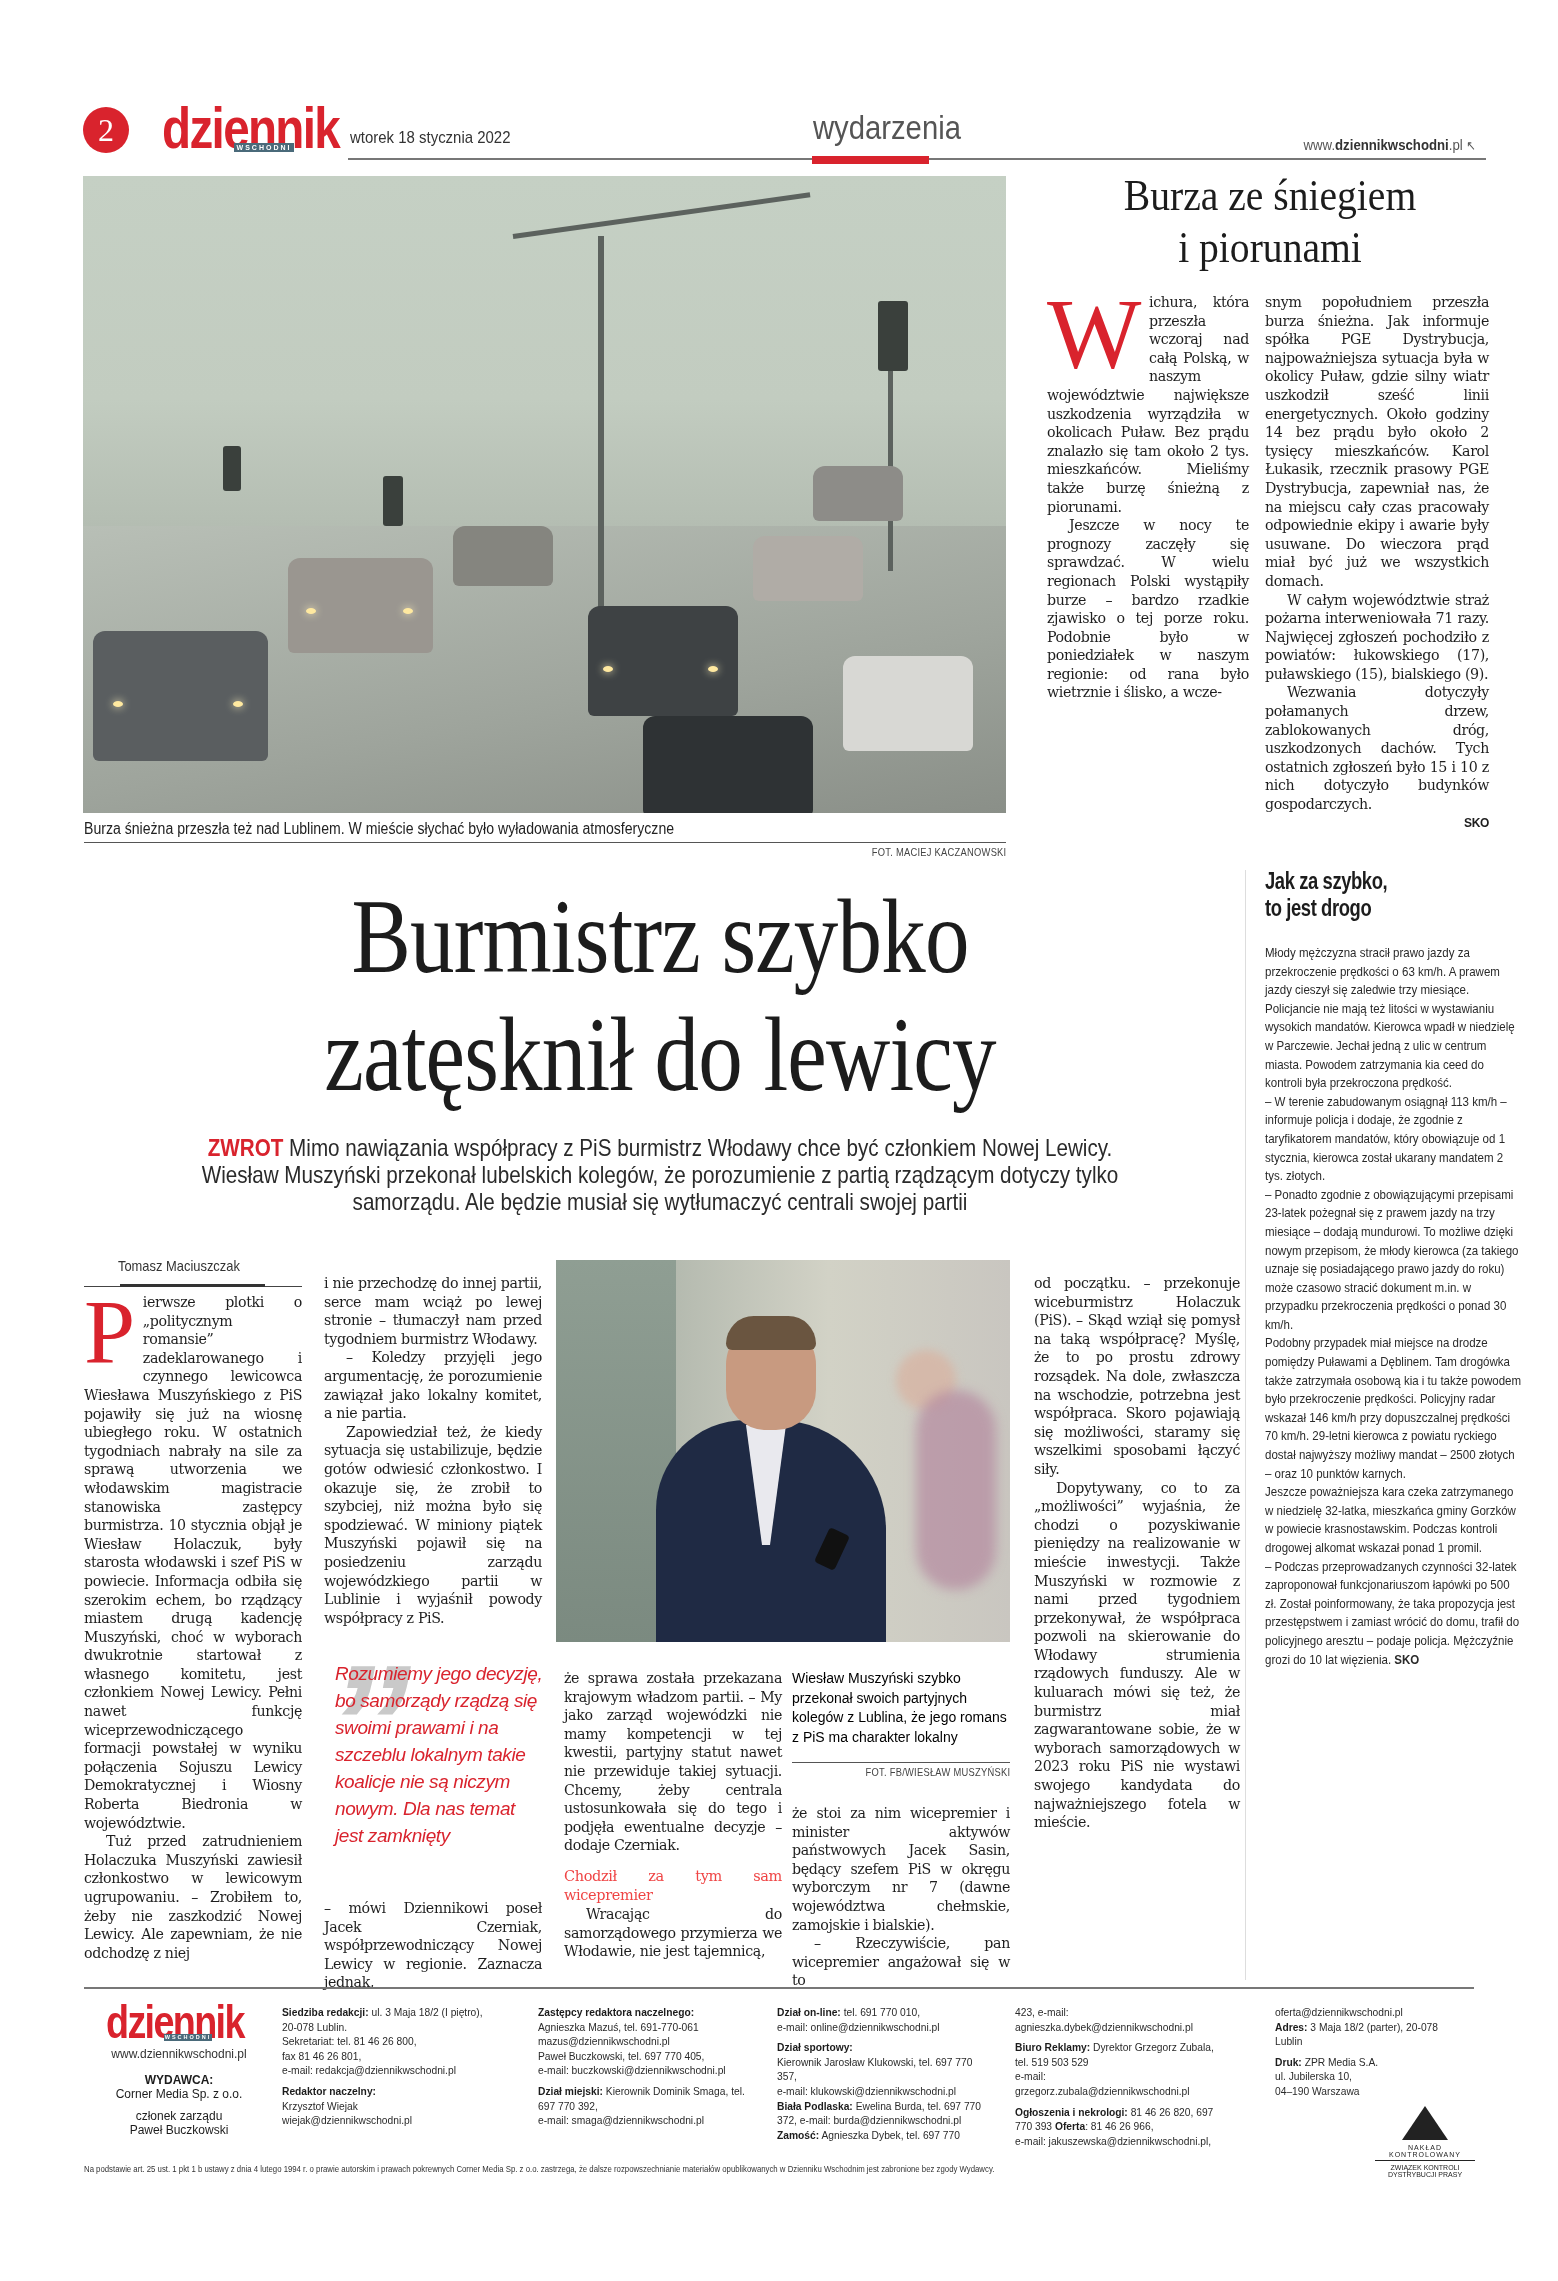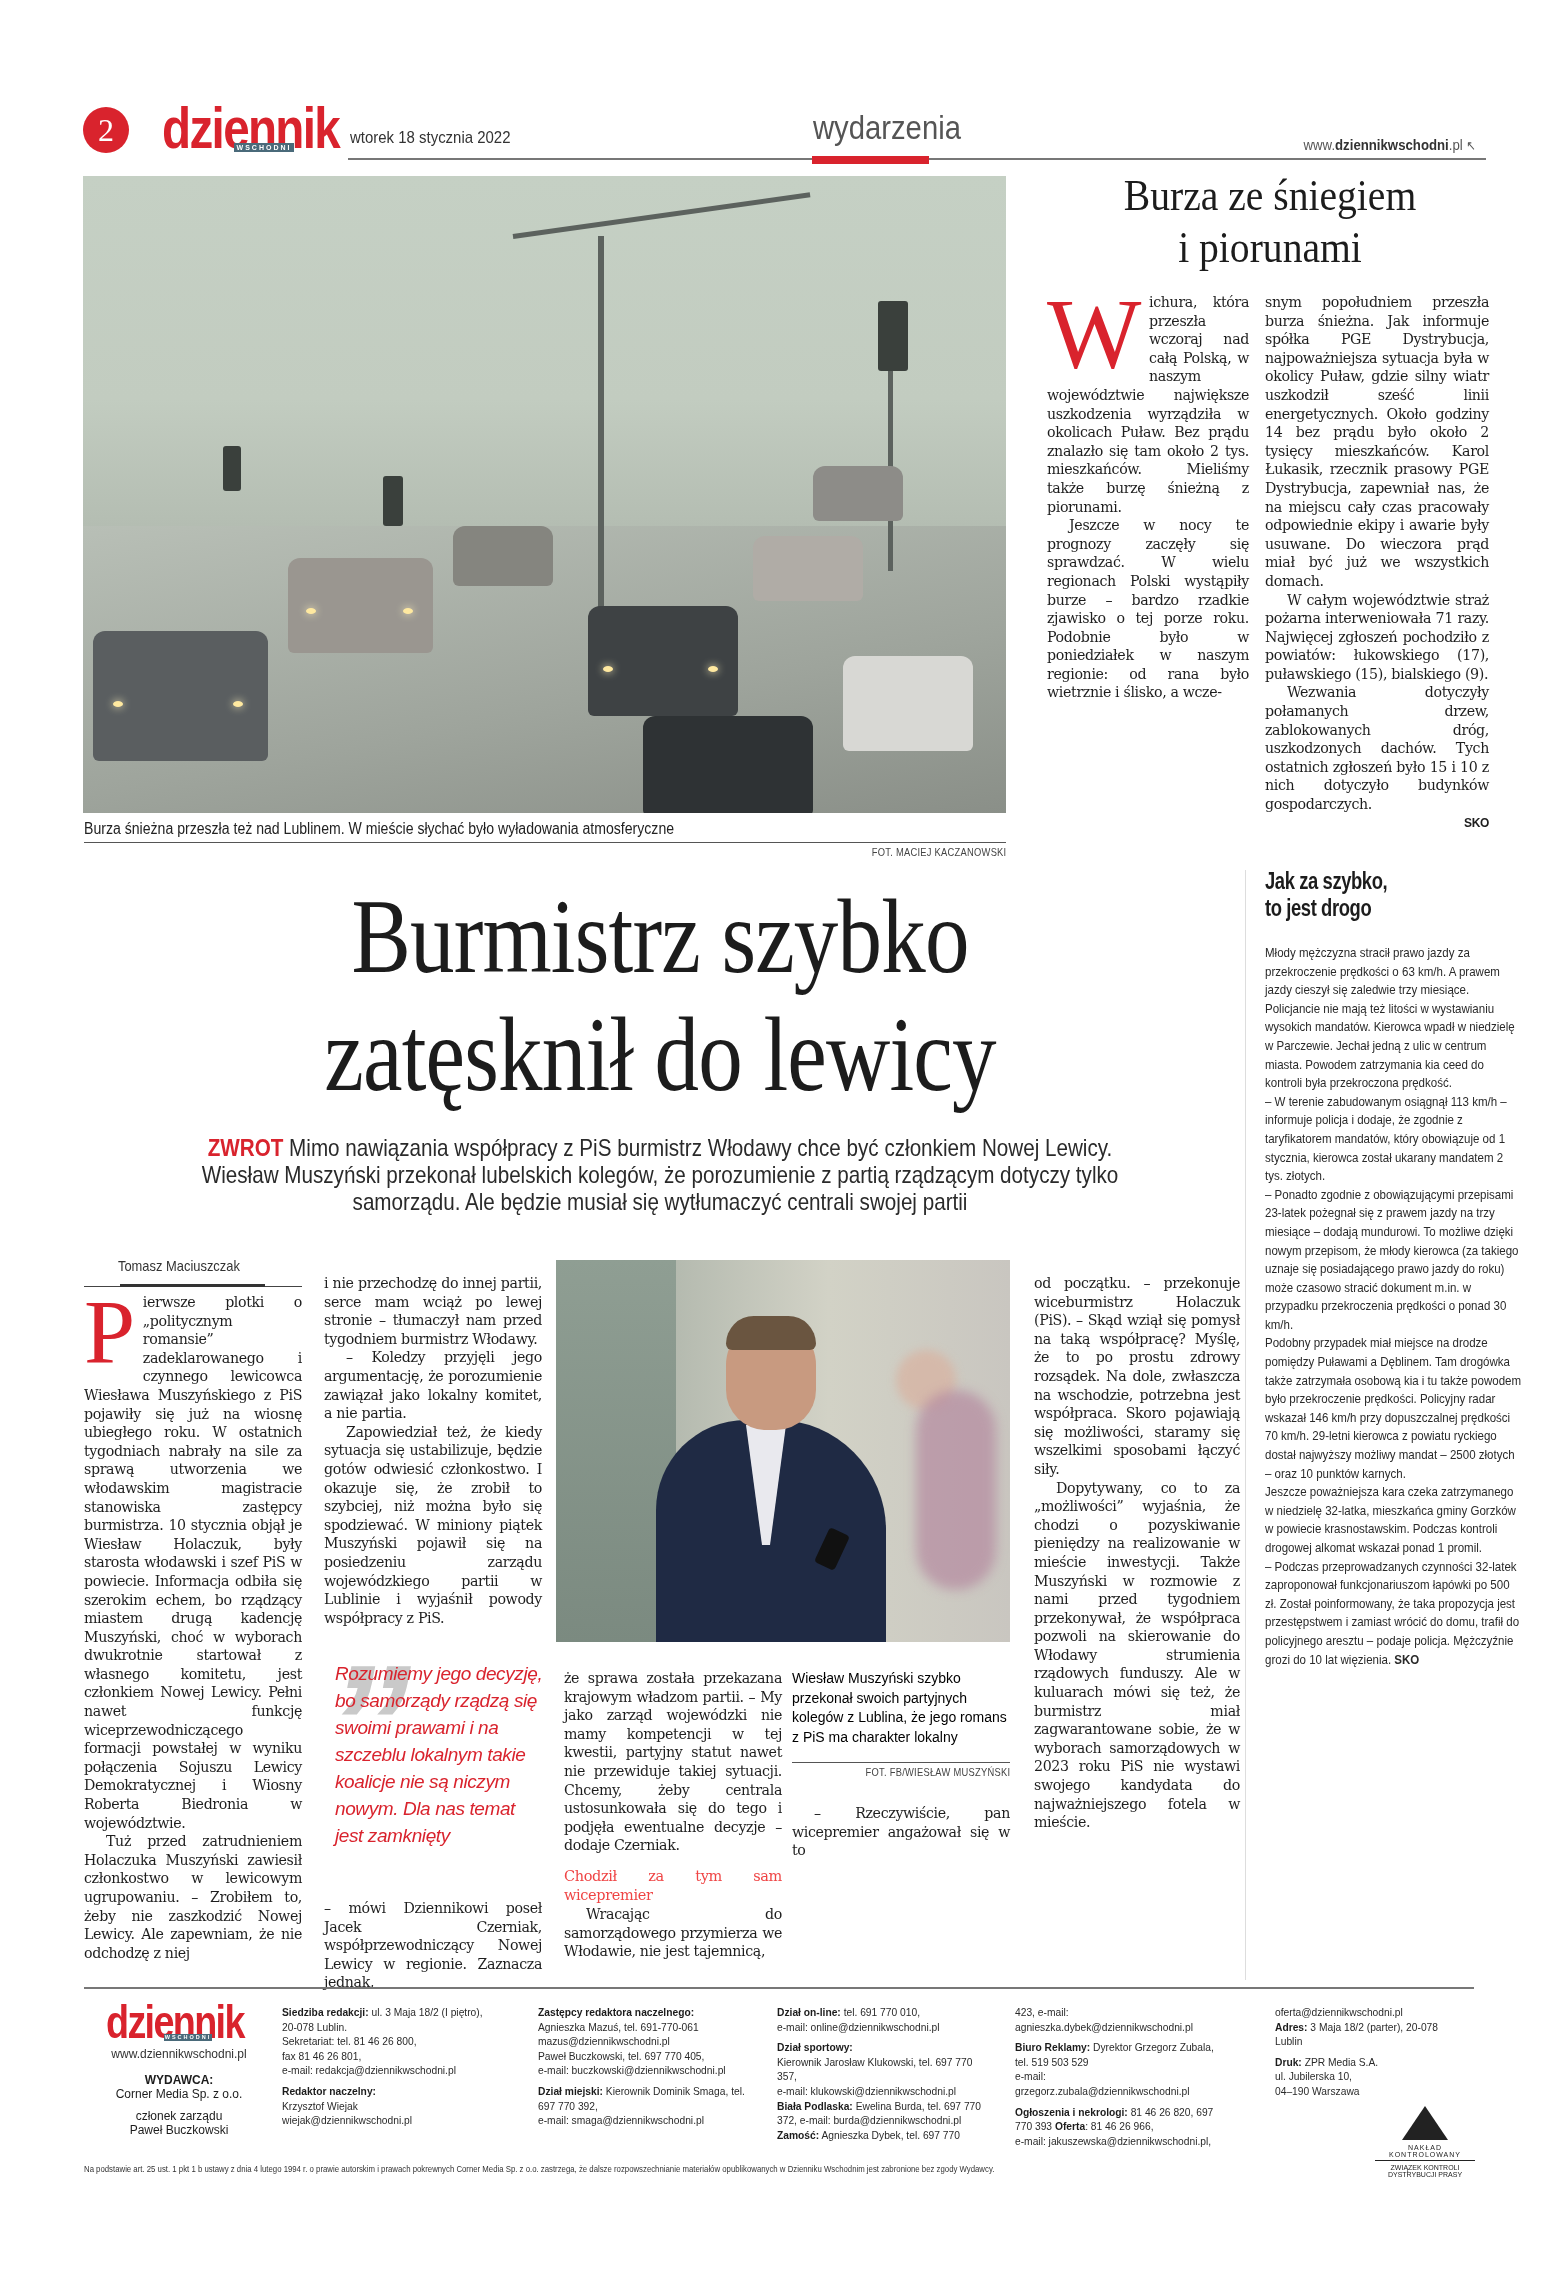--- a/index.html
+++ b/index.html
@@ -205,20 +205,21 @@
   <p class="noindent">że sprawa została przekazana krajowym władzom partii. – My jako zarząd wojewódzki nie mamy kompetencji w tej kwestii, partyjny statut nawet nie przewiduje takiej sytuacji. Chcemy, żeby centrala ustosunkowała się do tego i podjęła ewentualne decyzje – dodaje Czerniak.</p>
   <div class="subhead">Chodził za tym sam wicepremier</div>
   <p>Wracając do samorządowego przymierza we Włodawie, nie jest tajemnicą,</p>
 </div>
 
 <div class="abs photo2-caption">Wiesław Muszyński szybko przekonał swoich partyjnych kolegów z Lublina, że jego romans z PiS ma charakter lokalny</div>
 <div class="abs photo2-rule"></div>
 <div class="abs credit" style="right:548px; top:1766px; font-size:11px;">FOT. FB/WIESŁAW MUSZYŃSKI</div>
 
 <div class="abs body-col" style="left:792px; top:1804px; width:218px;">
+  <p class="noindent">że stoi za nim wicepremier i minister aktywów państwowych Jacek Sasin, będący szefem PiS w okręgu wyborczym nr 7 (dawne województwa chełmskie, zamojskie i bialskie).</p>
   <p>– Rzeczywiście, pan wicepremier angażował się w to</p>
 </div>
 
 <div class="abs body-col" style="left:1034px; top:1274px; width:206px;">
   <p class="noindent">od początku. – przekonuje wiceburmistrz Holaczuk (PiS). – Skąd wziął się pomysł na taką współpracę? Myślę, że to po prostu zdrowy rozsądek. Na dole, zwłaszcza na wschodzie, potrzebna jest współpraca. Skoro pojawiają się możliwości, staramy się wszelkimi sposobami łączyć siły.</p>
   <p>Dopytywany, co to za „możliwości” wyjaśnia, że chodzi o pozyskiwanie pieniędzy na realizowanie w mieście inwestycji. Także Muszyński w rozmowie z nami przed tygodniem przekonywał, że współpraca pozwoli na skierowanie do Włodawy strumienia rządowych funduszy. Ale w kuluarach mówi się też, że burmistrz miał zagwarantowane sobie, że w wyborach samorządowych w 2023 roku PiS nie wystawi swojego kandydata do najważniejszego fotela w mieście.</p>
 </div>
 
 <div class="abs footer-rule"></div>
 

